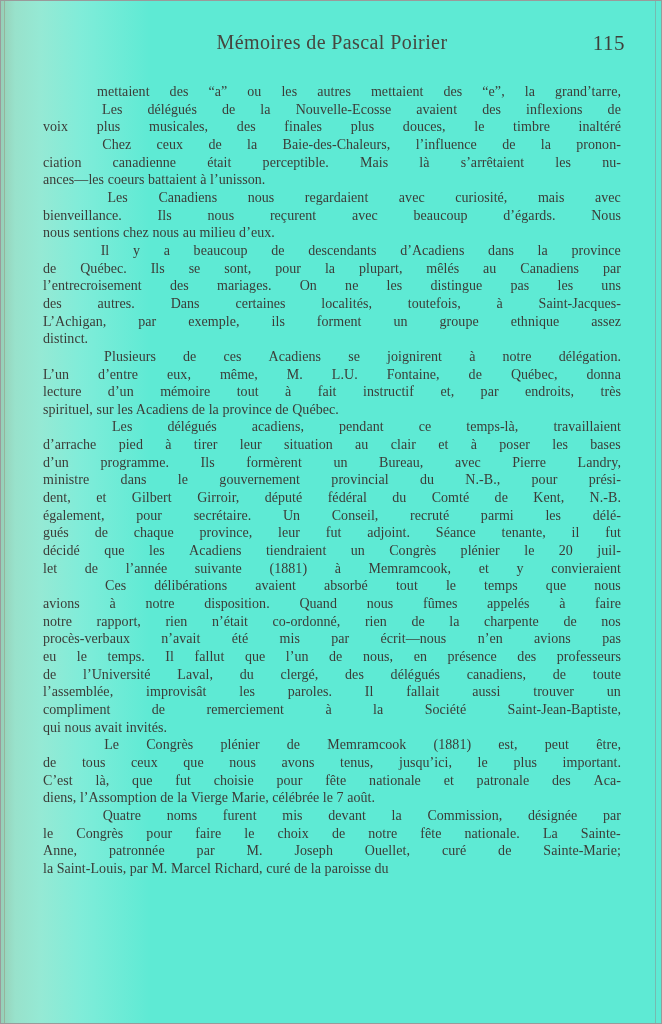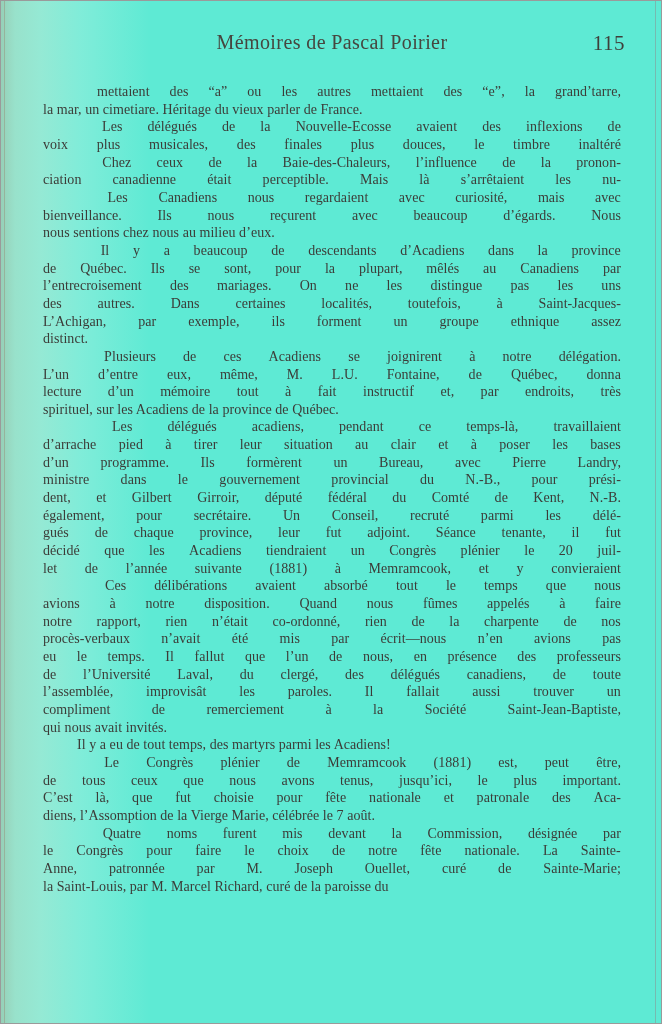--- a/index.html
+++ b/index.html
@@ -119,21 +119,20 @@
           <span>“a”</span>
           <span>ou</span>
           <span>les</span>
           <span>autres</span>
           <span>mettaient</span>
           <span>des</span>
           <span>“e”,</span>
           <span>la</span>
           <span>grand’tarre,</span>
         </span>
-        <span class="ln">la mar, un cimetiare. Héritage du vieux parler de France.</span>
       </p>
       <p class="para">
         <span class="ln j">
           <span class="indent"></span>
           <span>Les</span>
           <span>délégués</span>
           <span>de</span>
           <span>la</span>
           <span>Nouvelle-Ecosse</span>
           <span>avaient</span>
@@ -171,20 +170,21 @@
           <span>ciation</span>
           <span>canadienne</span>
           <span>était</span>
           <span>perceptible.</span>
           <span>Mais</span>
           <span>là</span>
           <span>s’arrêtaient</span>
           <span>les</span>
           <span>nu-</span>
         </span>
+        <span class="ln">ances—les coeurs battaient à l’unisson.</span>
       </p>
       <p class="para">
         <span class="ln j">
           <span class="indent"></span>
           <span>Les</span>
           <span>Canadiens</span>
           <span>nous</span>
           <span>regardaient</span>
           <span>avec</span>
           <span>curiosité,</span>
@@ -507,23 +507,20 @@
         <span class="ln j">
           <span>compliment</span>
           <span>de</span>
           <span>remerciement</span>
           <span>à</span>
           <span>la</span>
           <span>Société</span>
           <span>Saint-Jean-Baptiste,</span>
         </span>
         <span class="ln">qui nous avait invités.</span>
-      </p>
-      <p class="para">
-        <span class="ln"><span class="indent"></span>Il y a eu de tout temps, des martyrs parmi les Acadiens!</span>
       </p>
       <p class="para">
         <span class="ln j">
           <span class="indent"></span>
           <span>Le</span>
           <span>Congrès</span>
           <span>plénier</span>
           <span>de</span>
           <span>Memramcook</span>
           <span>(1881)</span>

